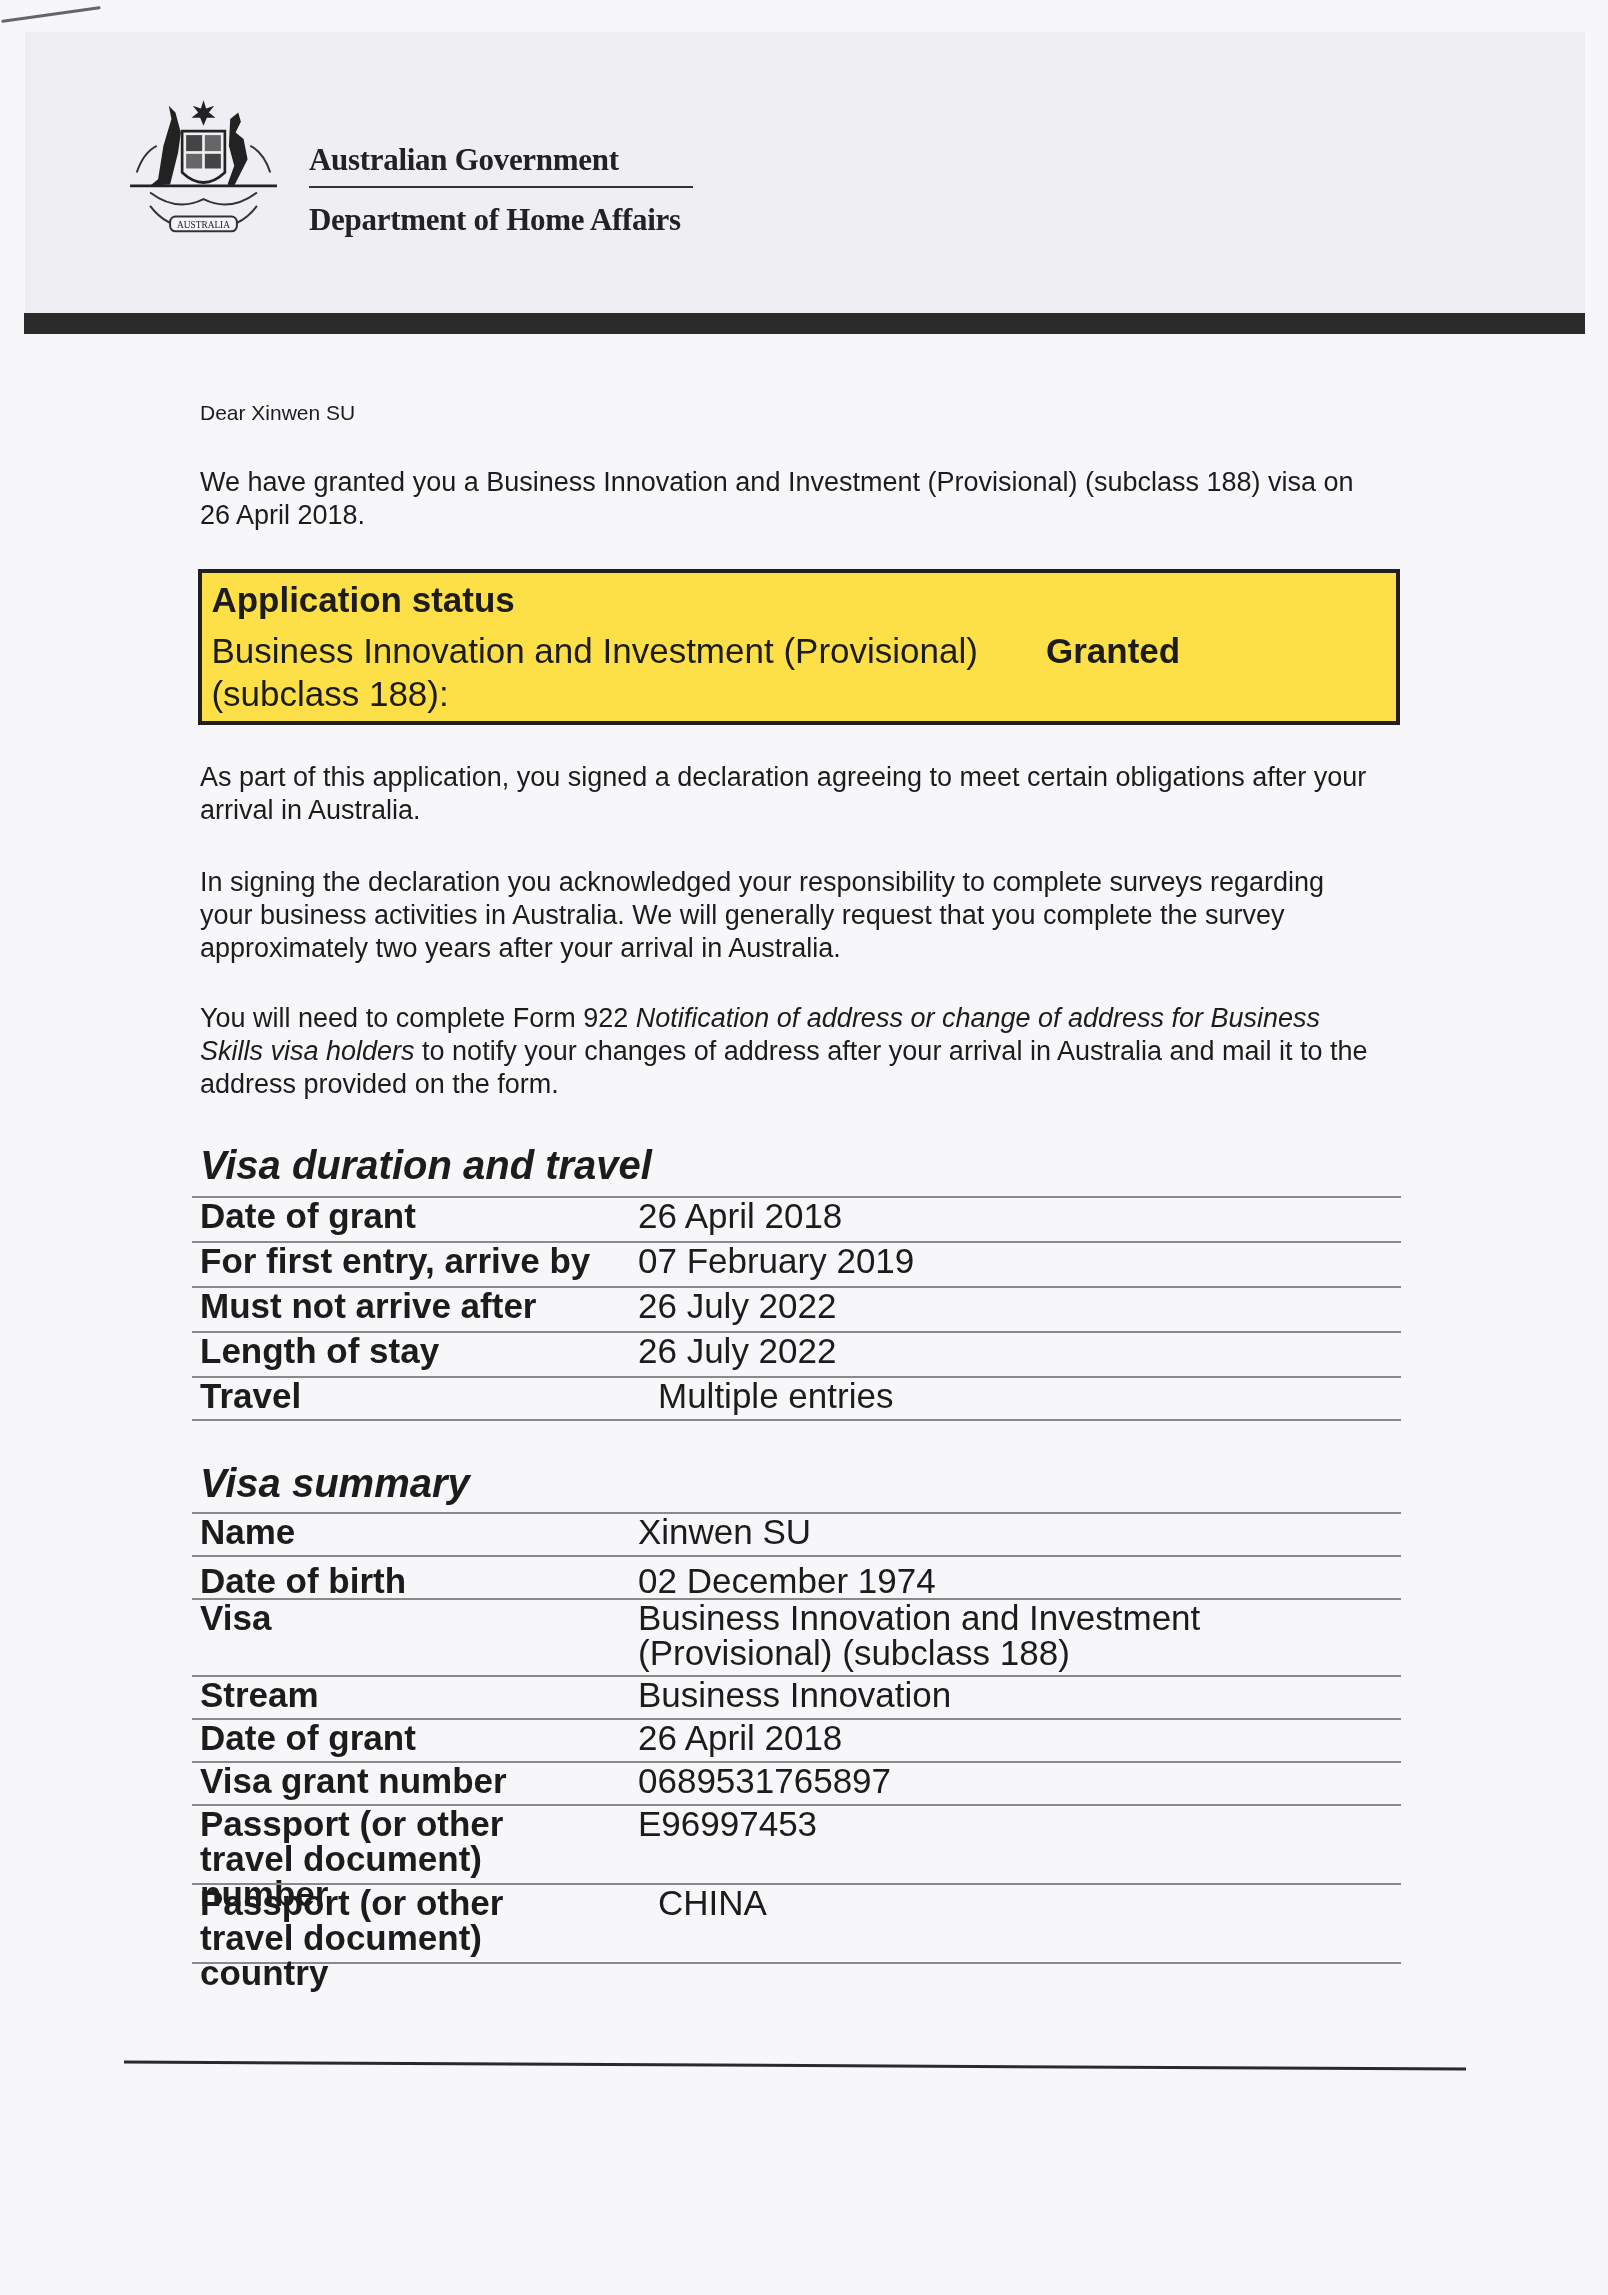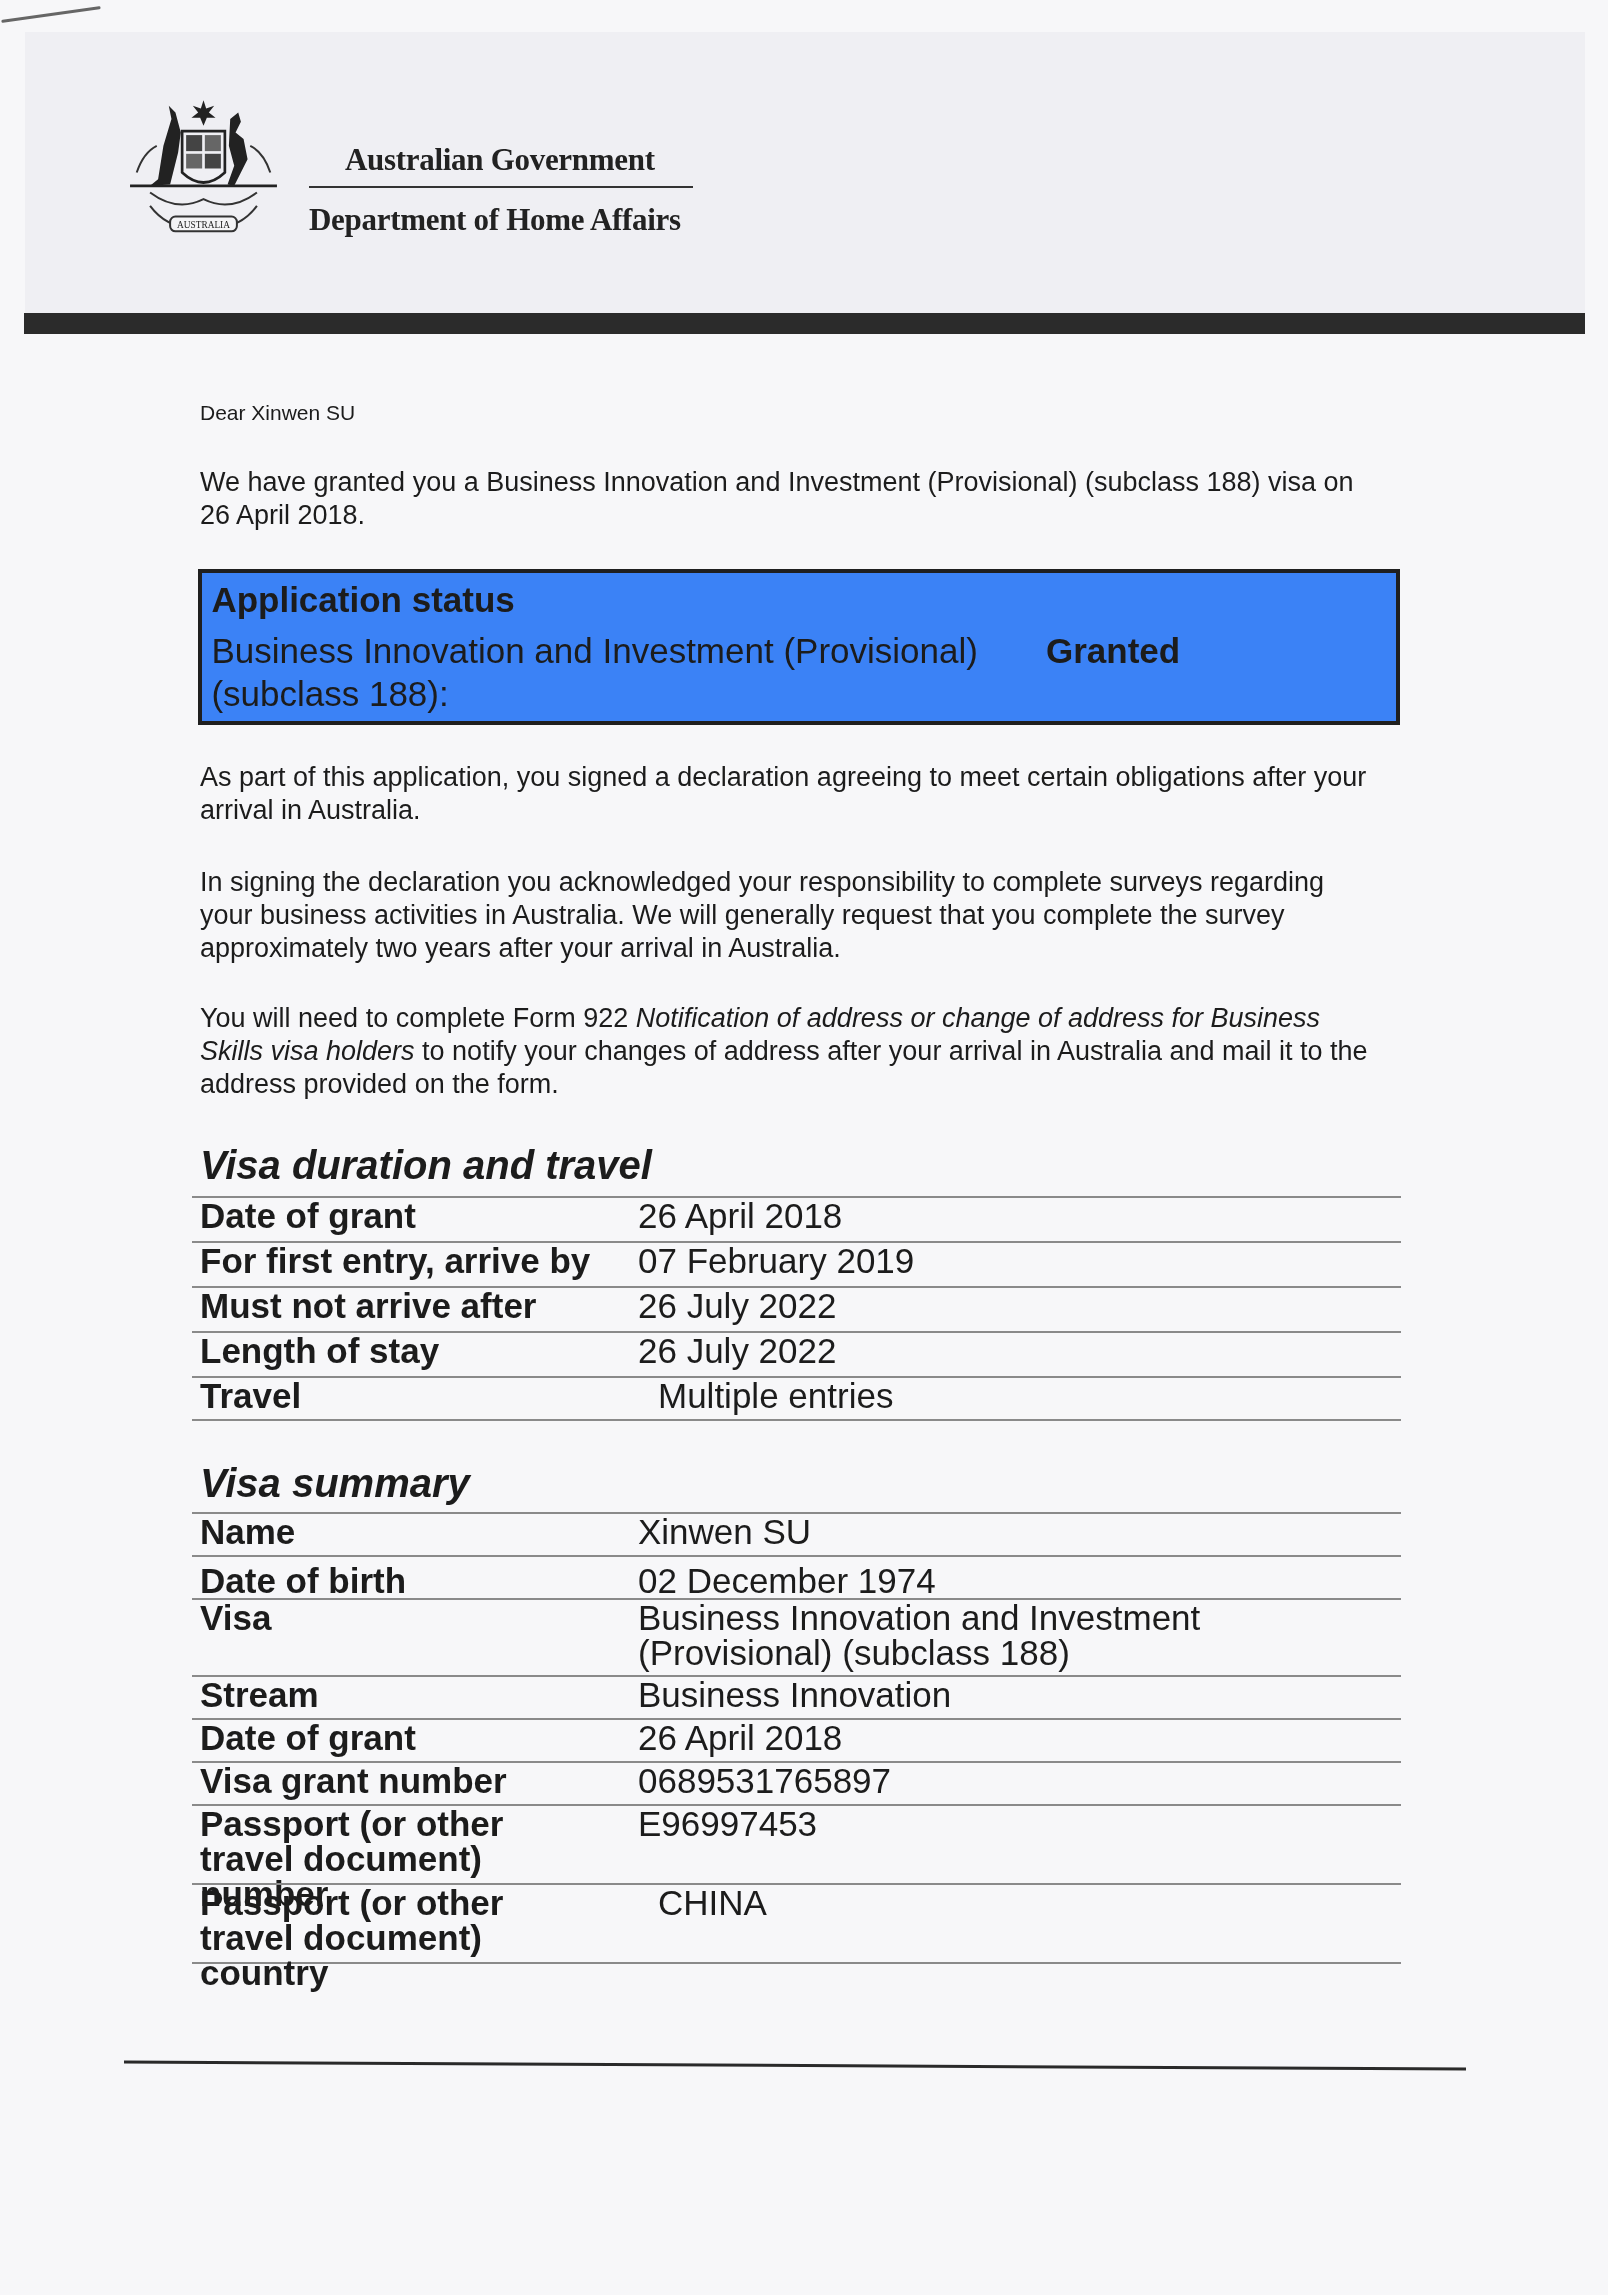--- a/index.html
+++ b/index.html
@@ -17,40 +17,40 @@
   .header-band {
     position: absolute; left: 25px; top: 32px; width: 1560px; height: 281px;
     background: #efeff3;
   }
   .crest {
     position: absolute; left: 110px; top: 99px; width: 187px; height: 147px;
   }
   .org-name {
     position: absolute; left: 309px; top: 142px;
     font-family: "Liberation Serif", serif; font-weight: bold; font-size: 31px;
-    color: #222; letter-spacing: -0.3px; margin-left: 36px;
+    color: #222; letter-spacing: -0.3px;
   }
   .org-rule {
     position: absolute; left: 309px; top: 186px; width: 384px; height: 2px; background: #333;
   }
   .dept-name {
     position: absolute; left: 309px; top: 202px;
     font-family: "Liberation Serif", serif; font-weight: bold; font-size: 31px;
     color: #222; letter-spacing: -0.3px;
   }
   .header-bar {
     position: absolute; left: 24px; top: 313px; width: 1561px; height: 21.4px;
     background: #2b2b2b;
   }
   .content { position: absolute; left: 200px; top: 0; width: 1202px; }
   .salutation { position: absolute; top: 401px; font-size: 21px; }
   .p { position: absolute; font-size: 27px; line-height: 33px; width: 1202px; }
   .status-box {
     position: absolute; left: 198px; top: 569px; width: 1202px; height: 156px;
-    border: 4px solid #1f1f1f; box-sizing: border-box; background: #3b82f6;
+    border: 4px solid #1f1f1f; box-sizing: border-box; background: #fde047;
   }
   .status-title {
     position: absolute; left: 9.4px; top: 6.7px; font-size: 35px; font-weight: bold;
   }
   .status-line {
     position: absolute; left: 9.4px; top: 56px; font-size: 35px; line-height: 43px;
     width: 868px;
   }
   .status-value {
     position: absolute; left: 844px; top: 56px; font-size: 35px; font-weight: bold; line-height: 43px;

